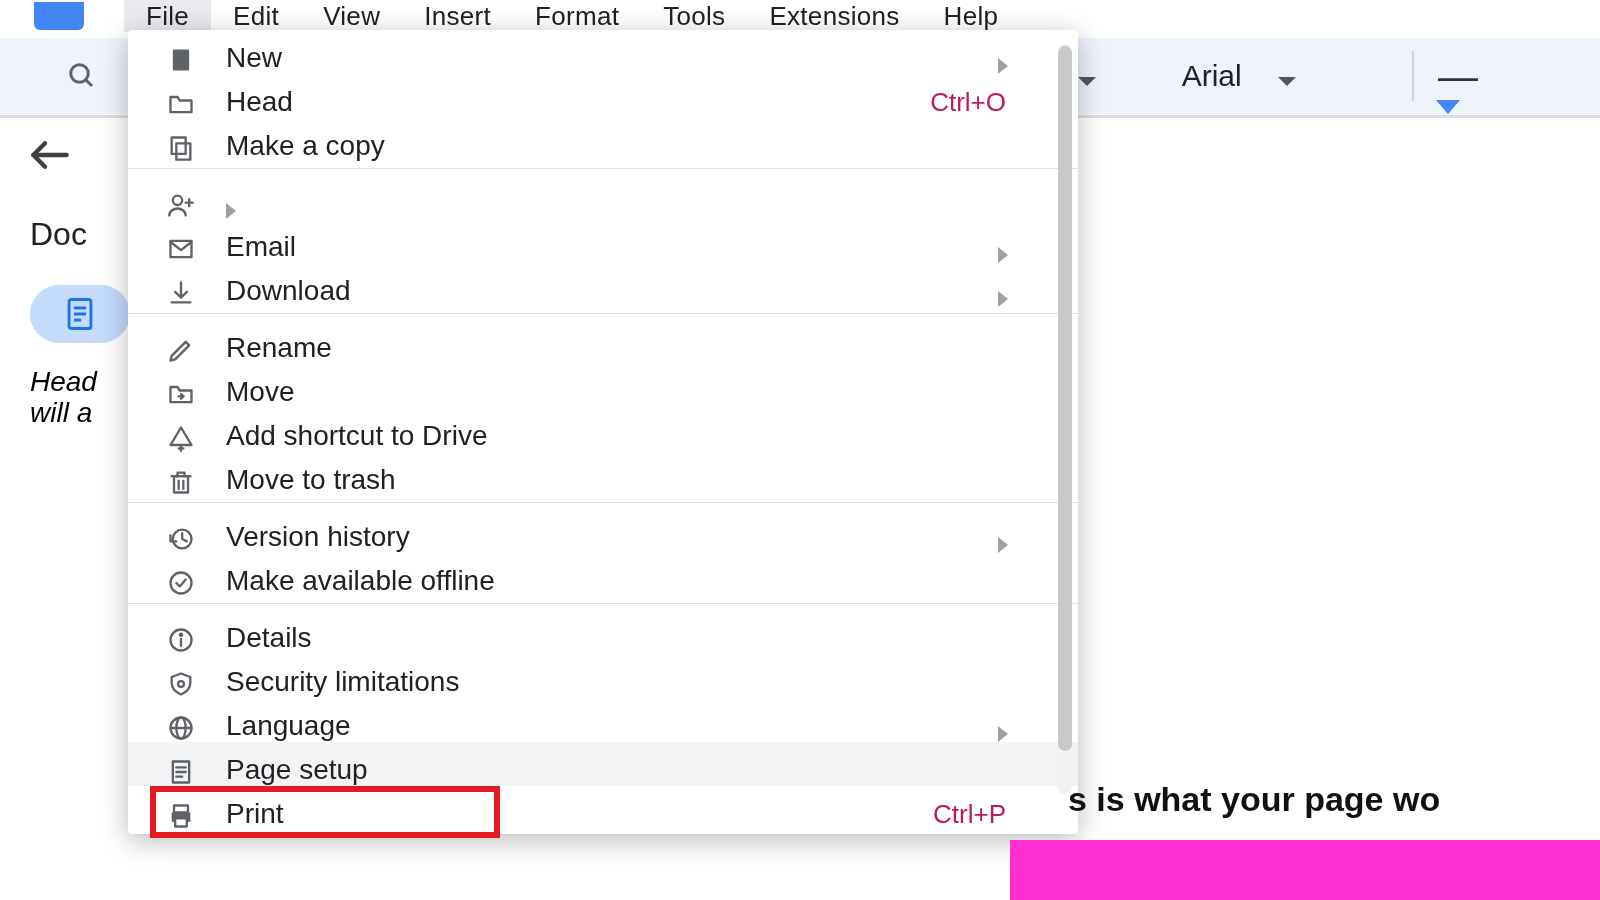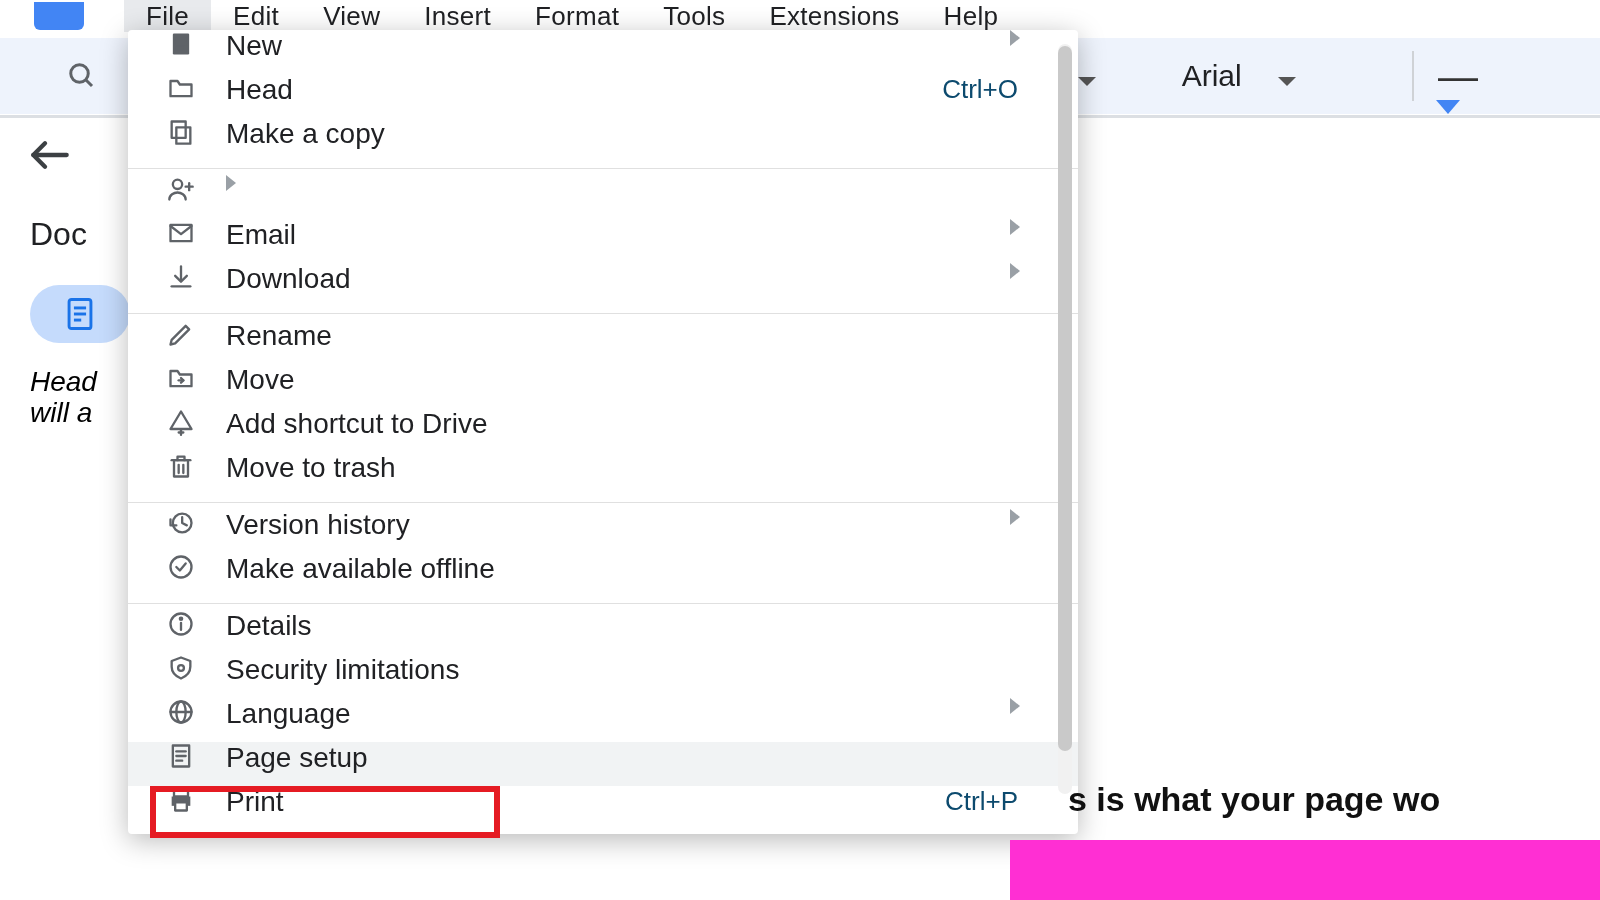--- a/index.html
+++ b/index.html
@@ -121,34 +121,34 @@
   }
   .dd-scrollbar {
     position:absolute; right:6px; top:14px; bottom:40px; width:14px;
     background:#f1f1f1; border-radius:7px;
   }
   .dd-scrollbar-thumb {
     position:absolute; left:0; right:0; top:2px; height:94%;
     background:#c9c9c9; border-radius:7px;
   }
   .dd-row {
-    display:flex; align-items:flex-start;
+    display:flex; align-items:flex-end;
     height: 44px;
-    padding: 0 44px 0 36px;
+    padding: 0 56px 0 36px;
     font-size: 28px;
     position: relative;
   }
   .dd-row .icon {
     width: 34px; display:flex; align-items:center; justify-content:center;
     color:#5f6368;
     margin-right: 28px;
     flex-shrink:0;
   }
   .dd-row .label { flex: 1; color:#202124; }
-  .dd-row .shortcut { color:#0c4a6e; font-size:26px; padding-right:16px;}
+  .dd-row .shortcut { color:#be185d; font-size:26px; padding-right:16px;}
   .dd-row .sub-arrow {
     width:0;height:0;
     border-top:8px solid transparent;
     border-bottom:8px solid transparent;
     border-left:10px solid #9aa0a6;
     margin-right: 14px;
   }
   .dd-sep { height:1px; background:#e0e0e0; margin: 6px 0; }
   .dd-row.highlight-box {
     background:#f1f3f4;

